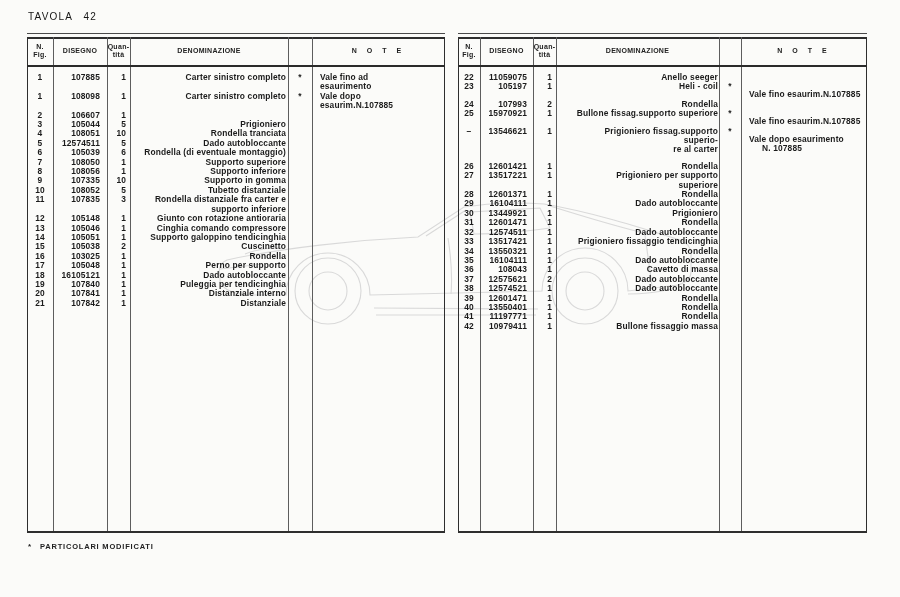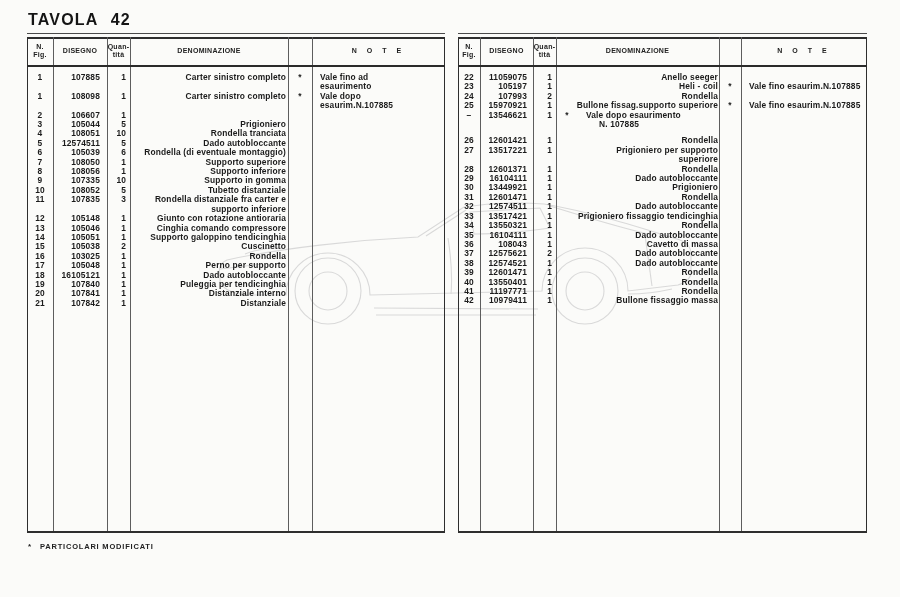--- a/index.html
+++ b/index.html
@@ -3,21 +3,21 @@
 <meta charset="utf-8">
 <style>
   html,body{margin:0;padding:0;background:#e8e8e6;}
   .page{
     position:relative; width:900px; height:597px; overflow:hidden;
     background:#fbfbf9; font-family:"Liberation Sans", sans-serif;
     color:#1e1e1e; -webkit-font-smoothing:antialiased;
   }
   .title{
     position:absolute; left:28px; top:11px;
-    font-size:16px; font-weight:700; letter-spacing:1.2px; word-spacing:7px;
+    font-size:10px; font-weight:400; letter-spacing:1.2px; word-spacing:7px;
     color:#151515;
   }
   
   .car{ position:absolute; left:190px; top:182px; z-index:0; }
 
   
   .ptable{ position:absolute; top:33px; z-index:1; }
   .lt{ left:27px;  width:418px; height:500px; }
   .rt{ left:458px; width:409px; height:500px; }
   .rule-thin{ position:absolute; top:0; left:0; right:0; height:1px; background:#4a4a4a; }
@@ -47,21 +47,21 @@
   .c-dis{ text-align:right; }
   .c-qty{ text-align:right; }
   .c-den{ text-align:right; }
   .c-star{ text-align:center; }
   .c-note{ text-align:left; }
   .lt .c-fig{ width:26px; }  .lt .c-dis{ width:54px; padding-right:7px; }
   .lt .c-qty{ width:23px; padding-right:4px; } .lt .c-den{ width:158px; padding-left:6px; padding-right:2px; }
   .lt .c-star{ width:24px; } .lt .c-note{ width:109px; padding-left:8px; padding-right:14px; }
   .rt .c-fig{ width:22px; }  .rt .c-dis{ width:53px; padding-right:6px; }
   .rt .c-qty{ width:23px; padding-right:4px; } .rt .c-den{ width:163px; padding-left:20px; padding-right:1px; }
-  .rt .c-star{ width:22px; } .rt .c-note{ width:126px; padding-left:8px; padding-right:6px; }
+  .rt .c-star{ width:22px; } .rt .c-note{ width:126px; padding-left:8px; padding-right:6px;margin-top:8px; }
   .wrap2{ padding-left:11px; }
   .notewrap2{ padding-left:13px; }
 
   .footer{
     position:absolute; left:28px; top:542px; z-index:1;
     font-size:7.5px; font-weight:700; letter-spacing:0.8px; color:#222;
     display:flex; align-items:center;
   }
   .footer .sym{ width:12px; font-size:8px; }
 </style>
@@ -333,20 +333,21 @@
           <div class="cell c-dis">15970921</div>
           <div class="cell c-qty">1</div>
           <div class="cell c-den">Bullone fissag.supporto superiore</div>
           <div class="cell c-star">*</div>
           <div class="cell c-note">Vale fino esaurim.N.107885</div>
         </div>
         <div class="trow">
           <div class="cell c-fig">–</div>
           <div class="cell c-dis">13546621</div>
           <div class="cell c-qty">1</div>
+          <div class="cell c-den">Prigioniero fissag.supporto superio-<div class="wrap2">re al carter</div></div>
           <div class="cell c-star">*</div>
           <div class="cell c-note">Vale dopo esaurimento<div class="notewrap2">N. 107885</div></div>
         </div>
         <div class="trow gap">
           <div class="cell c-fig">26</div>
           <div class="cell c-dis">12601421</div>
           <div class="cell c-qty">1</div>
           <div class="cell c-den">Rondella</div>
           <div class="cell c-star"></div>
           <div class="cell c-note"></div>

